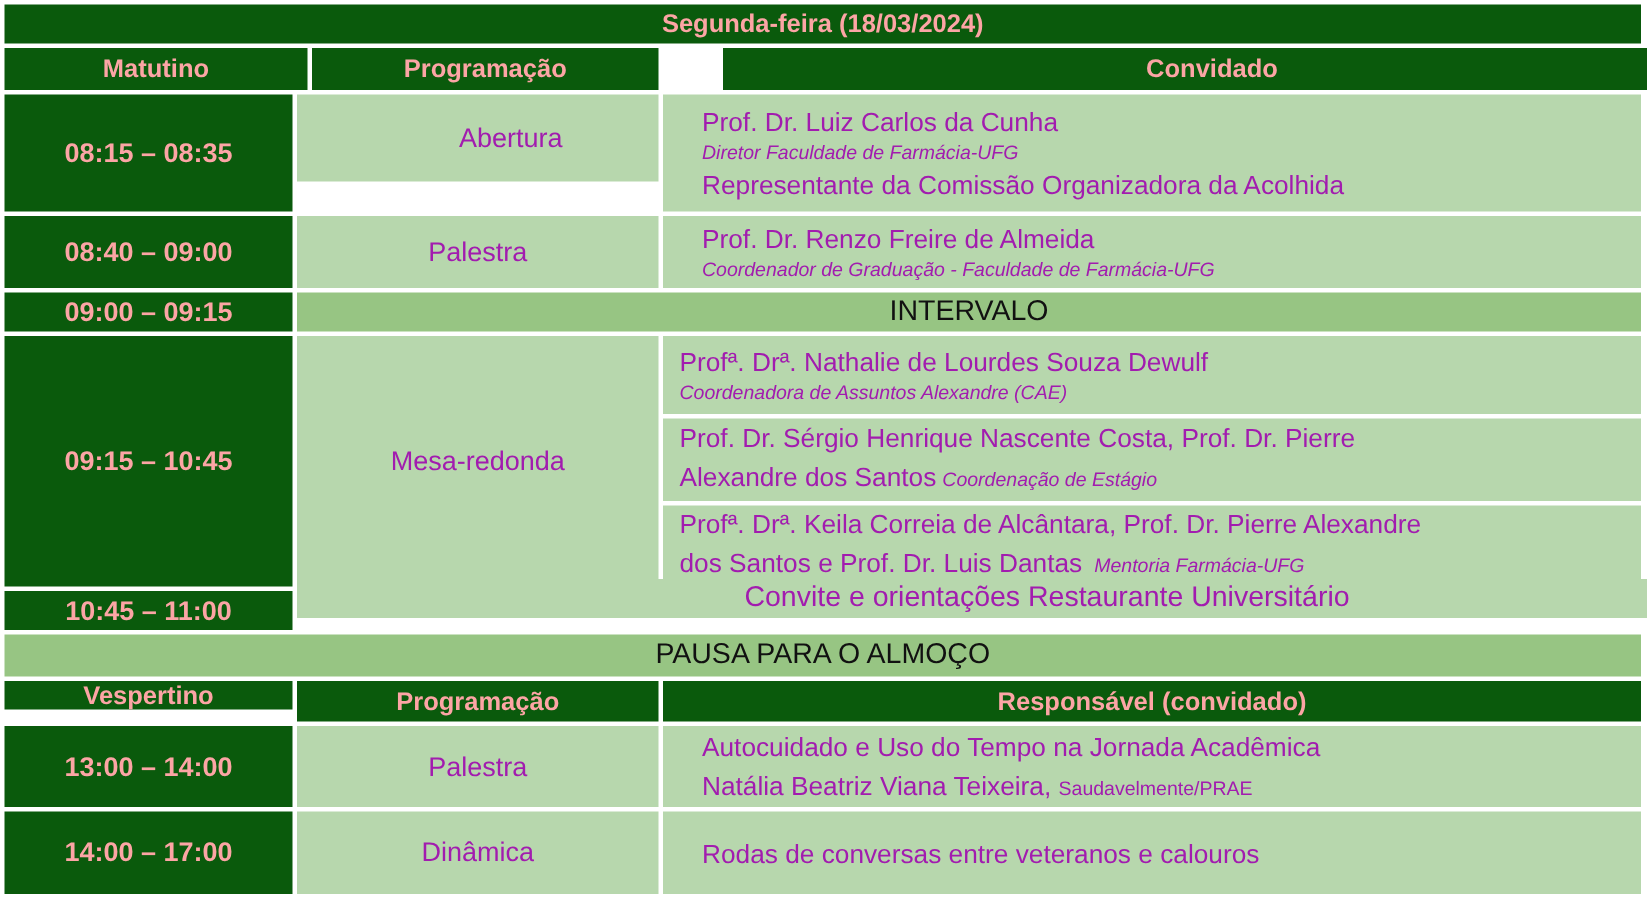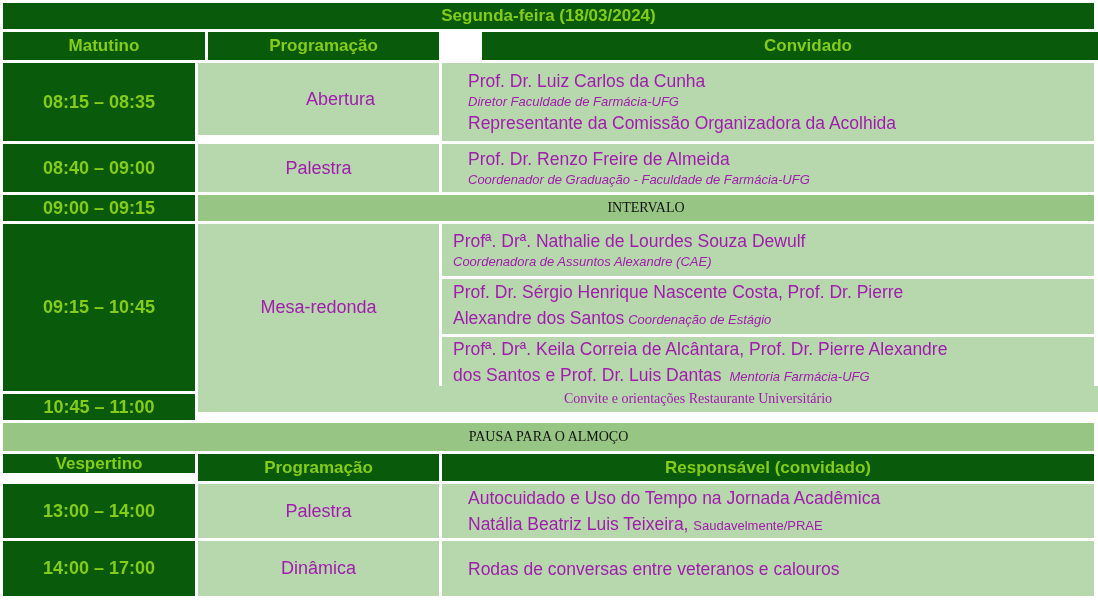--- a/index.html
+++ b/index.html
@@ -1,32 +1,32 @@
 <!DOCTYPE html>
 <html><head>
 <meta charset="utf-8">
 <style>
   html, body { margin: 0; padding: 0; background: #ffffff; }
   body { width: 1098px; height: 600px; position: relative; overflow: hidden;
          font-family: "Liberation Sans", "DejaVu Sans", sans-serif; }
   .cell { position: absolute; box-sizing: border-box; display: flex; align-items: center; justify-content: center; }
-  .dark { background: #0a5a0c; color: #84cc16; font-weight: bold; }
+  .dark { background: #0a5a0c; color: #fca5a5; font-weight: bold; }
   .light { background: #b7d7ad; color: #a21caf; }
   .mid { background: #97c583; color: #111111; }
   .title { font-size: 17px; font-weight: bold; }
   .hdr { font-size: 17px; font-weight: bold; }
   .time { font-size: 18px; font-weight: bold; }
   .prog { font-size: 18px; }
   .content { justify-content: flex-start; flex-direction: column; align-items: flex-start; padding-left: 26px; }
   .content.sub { padding-left: 11px; }
   .line { font-size: 17.5px; line-height: 24px; white-space: nowrap; }
   .role { font-size: 13px; font-style: italic; line-height: 18px; white-space: nowrap; }
   .role-inline { font-size: 13px; font-style: italic; margin-left: 4px; }
   .small-inline { font-size: 13px; }
-  .span-text { font-size: 14px; font-family: Liberation Serif, serif; }
+  .span-text { font-size: 19px; }
 </style>
 </head>
 <body>
 
 <div class="cell dark title" style="left:3px; top:3px; width:1091px; height:26px;">
   <span>Segunda-feira (18/03/2024)</span>
 </div>
 
 <div class="cell dark hdr" style="left:3px; top:32px; width:202px; height:28px;">
   <span>Matutino</span>
@@ -34,21 +34,21 @@
 <div class="cell dark hdr" style="left:208px; top:32px; width:231px; height:28px;">
   <span>Programação</span>
 </div>
 <div class="cell dark hdr" style="left:442px; top:32px; width:652px; height:28px;margin-left:40px;">
   <span>Convidado</span>
 </div>
 
 <div class="cell dark time" style="left:3px; top:63px; width:192px; height:78px;">
   <span>08:15 – 08:35</span>
 </div>
-<div class="cell light prog" style="left:198px; top:63px; width:241px; height:72px;padding-left:44px;">
+<div class="cell light prog" style="left:198px; top:63px; width:241px; height:58px;padding-left:44px;">
   <span>Abertura</span>
 </div>
 <div class="cell light content" style="left:442px; top:63px; width:652px; height:78px; justify-content:center;">
   <div class="line">Prof. Dr. Luiz Carlos da Cunha</div>
   <div class="role">Diretor Faculdade de Farmácia-UFG</div>
   <div class="line">Representante da Comissão Organizadora da Acolhida</div>
 </div>
 
 <div class="cell dark time" style="left:3px; top:144px; width:192px; height:48px;">
   <span>08:40 – 09:00</span>
@@ -114,21 +114,21 @@
 
 <div class="cell dark time" style="left:3px; top:484px; width:192px; height:54px;">
   <span>13:00 – 14:00</span>
 </div>
 <div class="cell light prog" style="left:198px; top:484px; width:241px; height:54px;">
   <span>Palestra</span>
 </div>
 <div class="cell light content" style="left:442px; top:484px; width:652px; height:54px; justify-content:center;">
   <div class="line" style="line-height:28px;">Autocuidado e Uso do Tempo na Jornada Acadêmica</div>
   <div class="line">
-    <span>Natália Beatriz Luis Teixeira,</span>
+    <span>Natália Beatriz Viana Teixeira,</span>
     <span class="small-inline">Saudavelmente/PRAE</span>
   </div>
 </div>
 
 <div class="cell dark time" style="left:3px; top:541px; width:192px; height:55px;">
   <span>14:00 – 17:00</span>
 </div>
 <div class="cell light prog" style="left:198px; top:541px; width:241px; height:55px;">
   <span>Dinâmica</span>
 </div>

